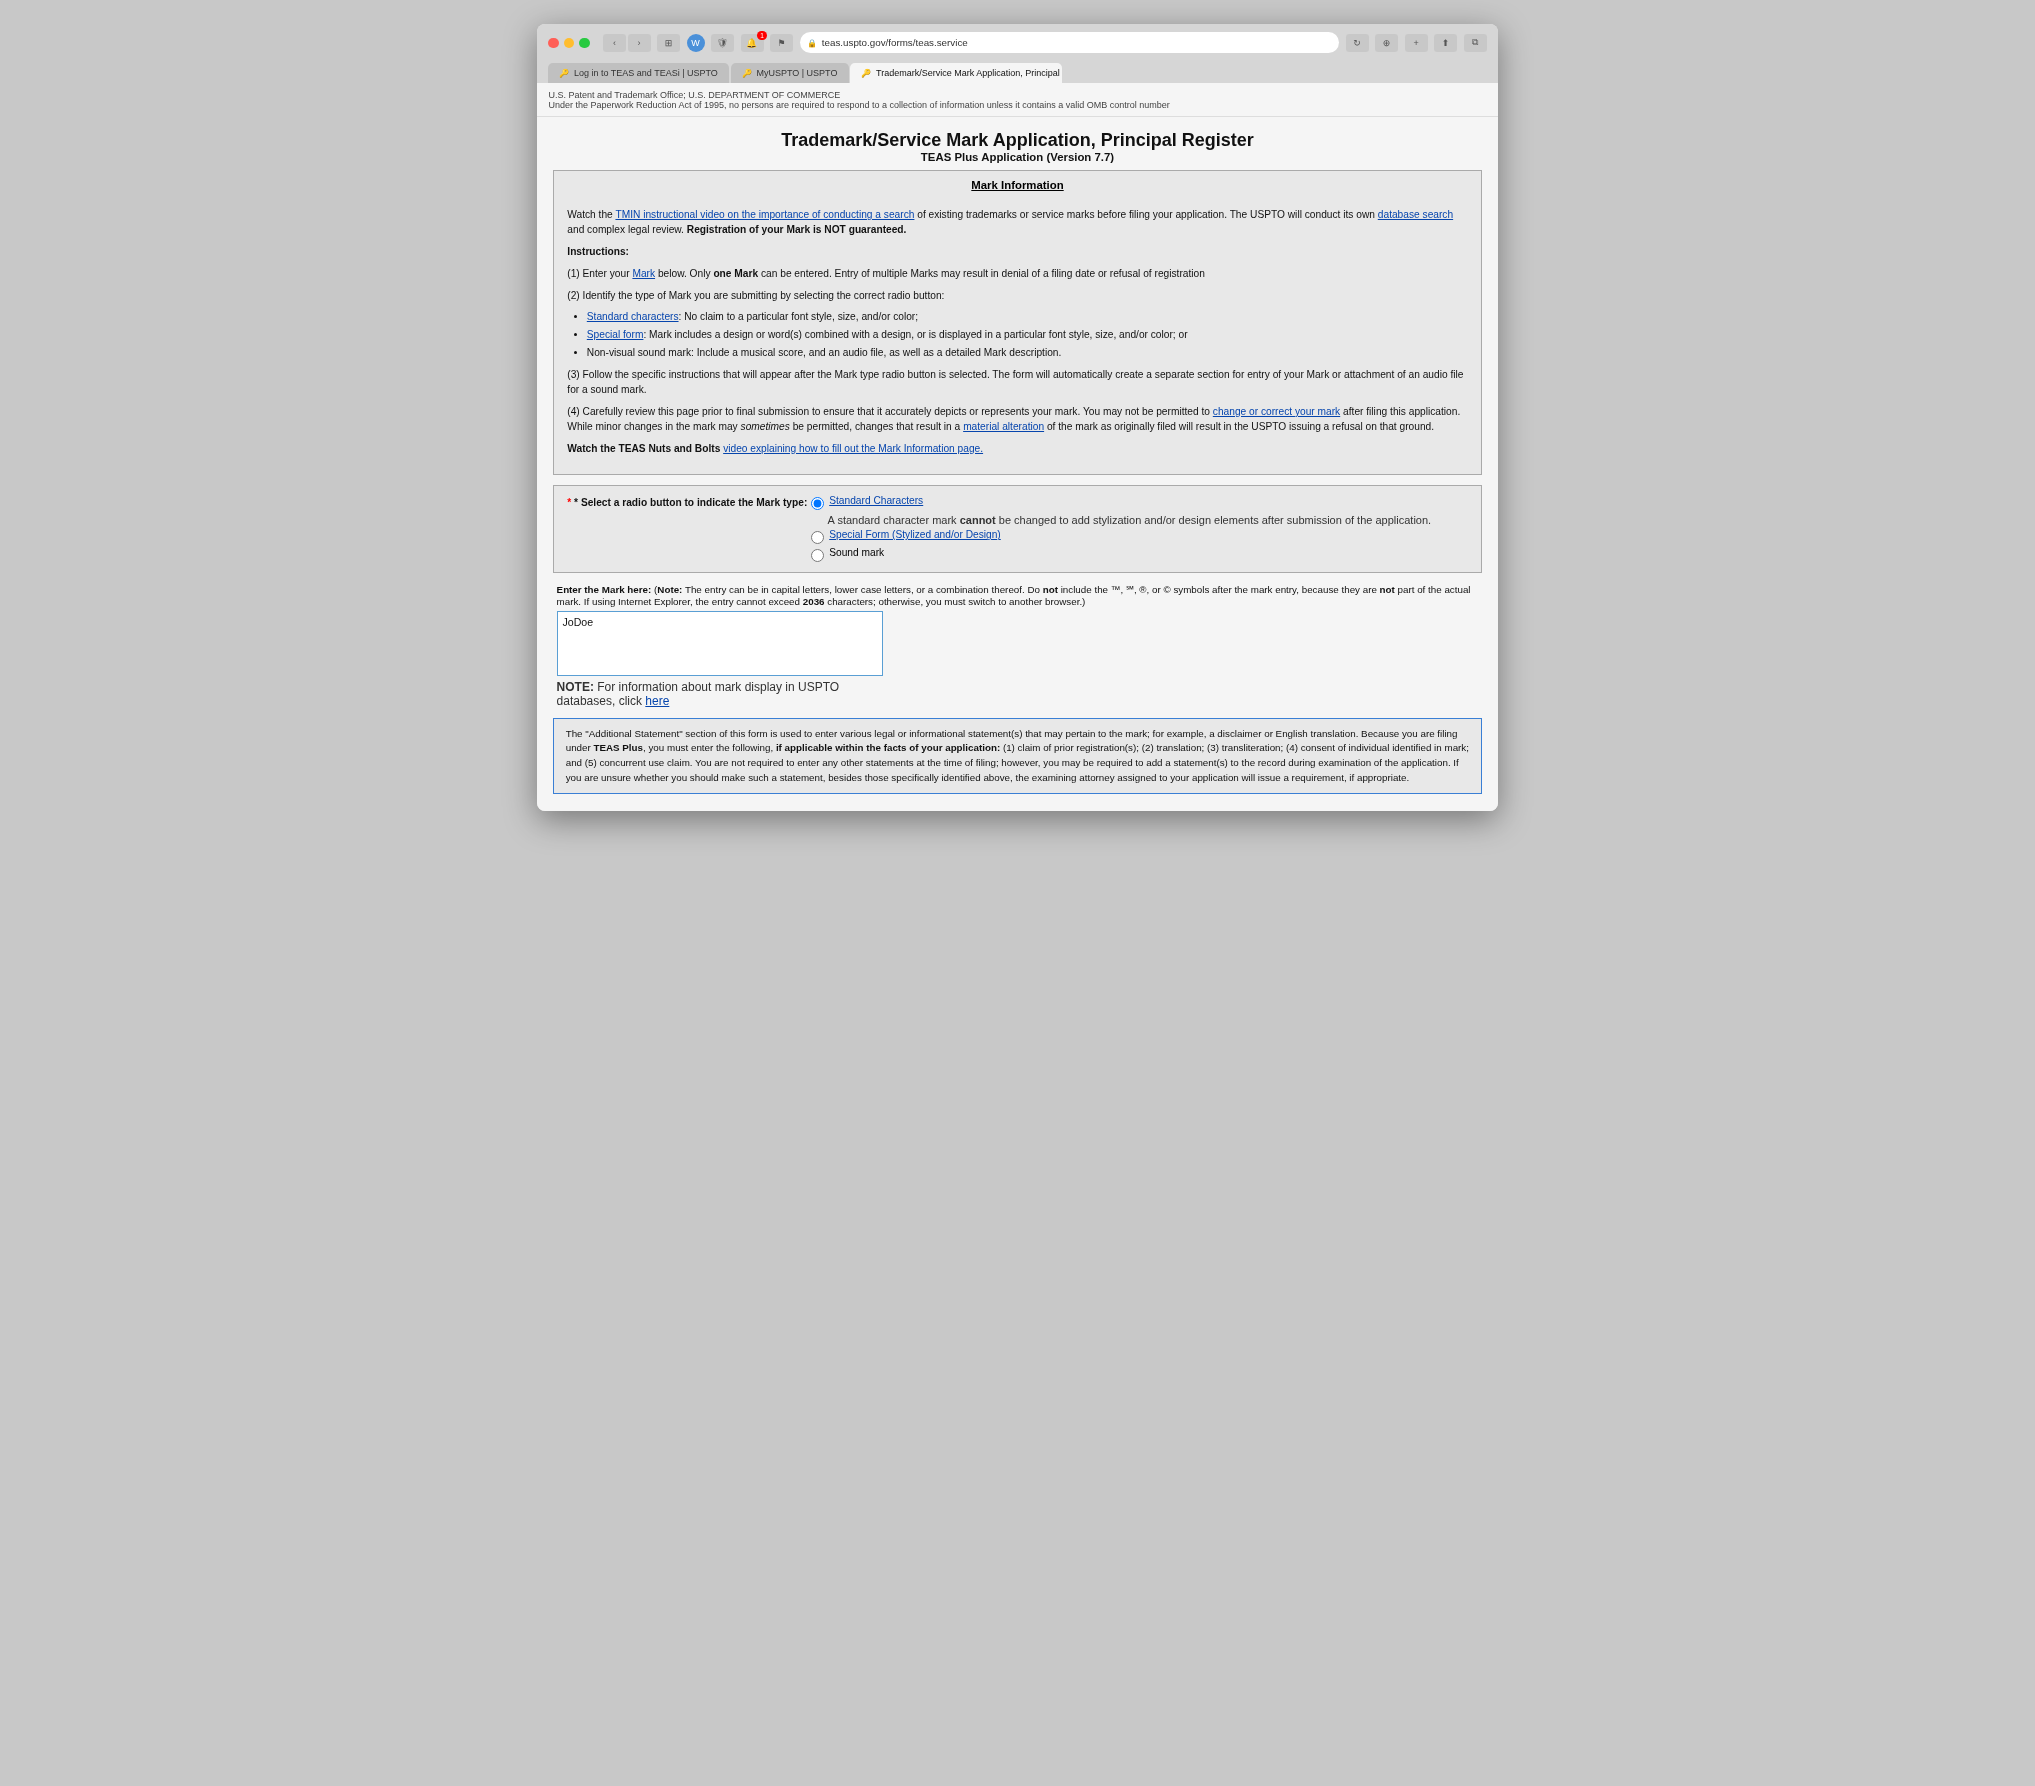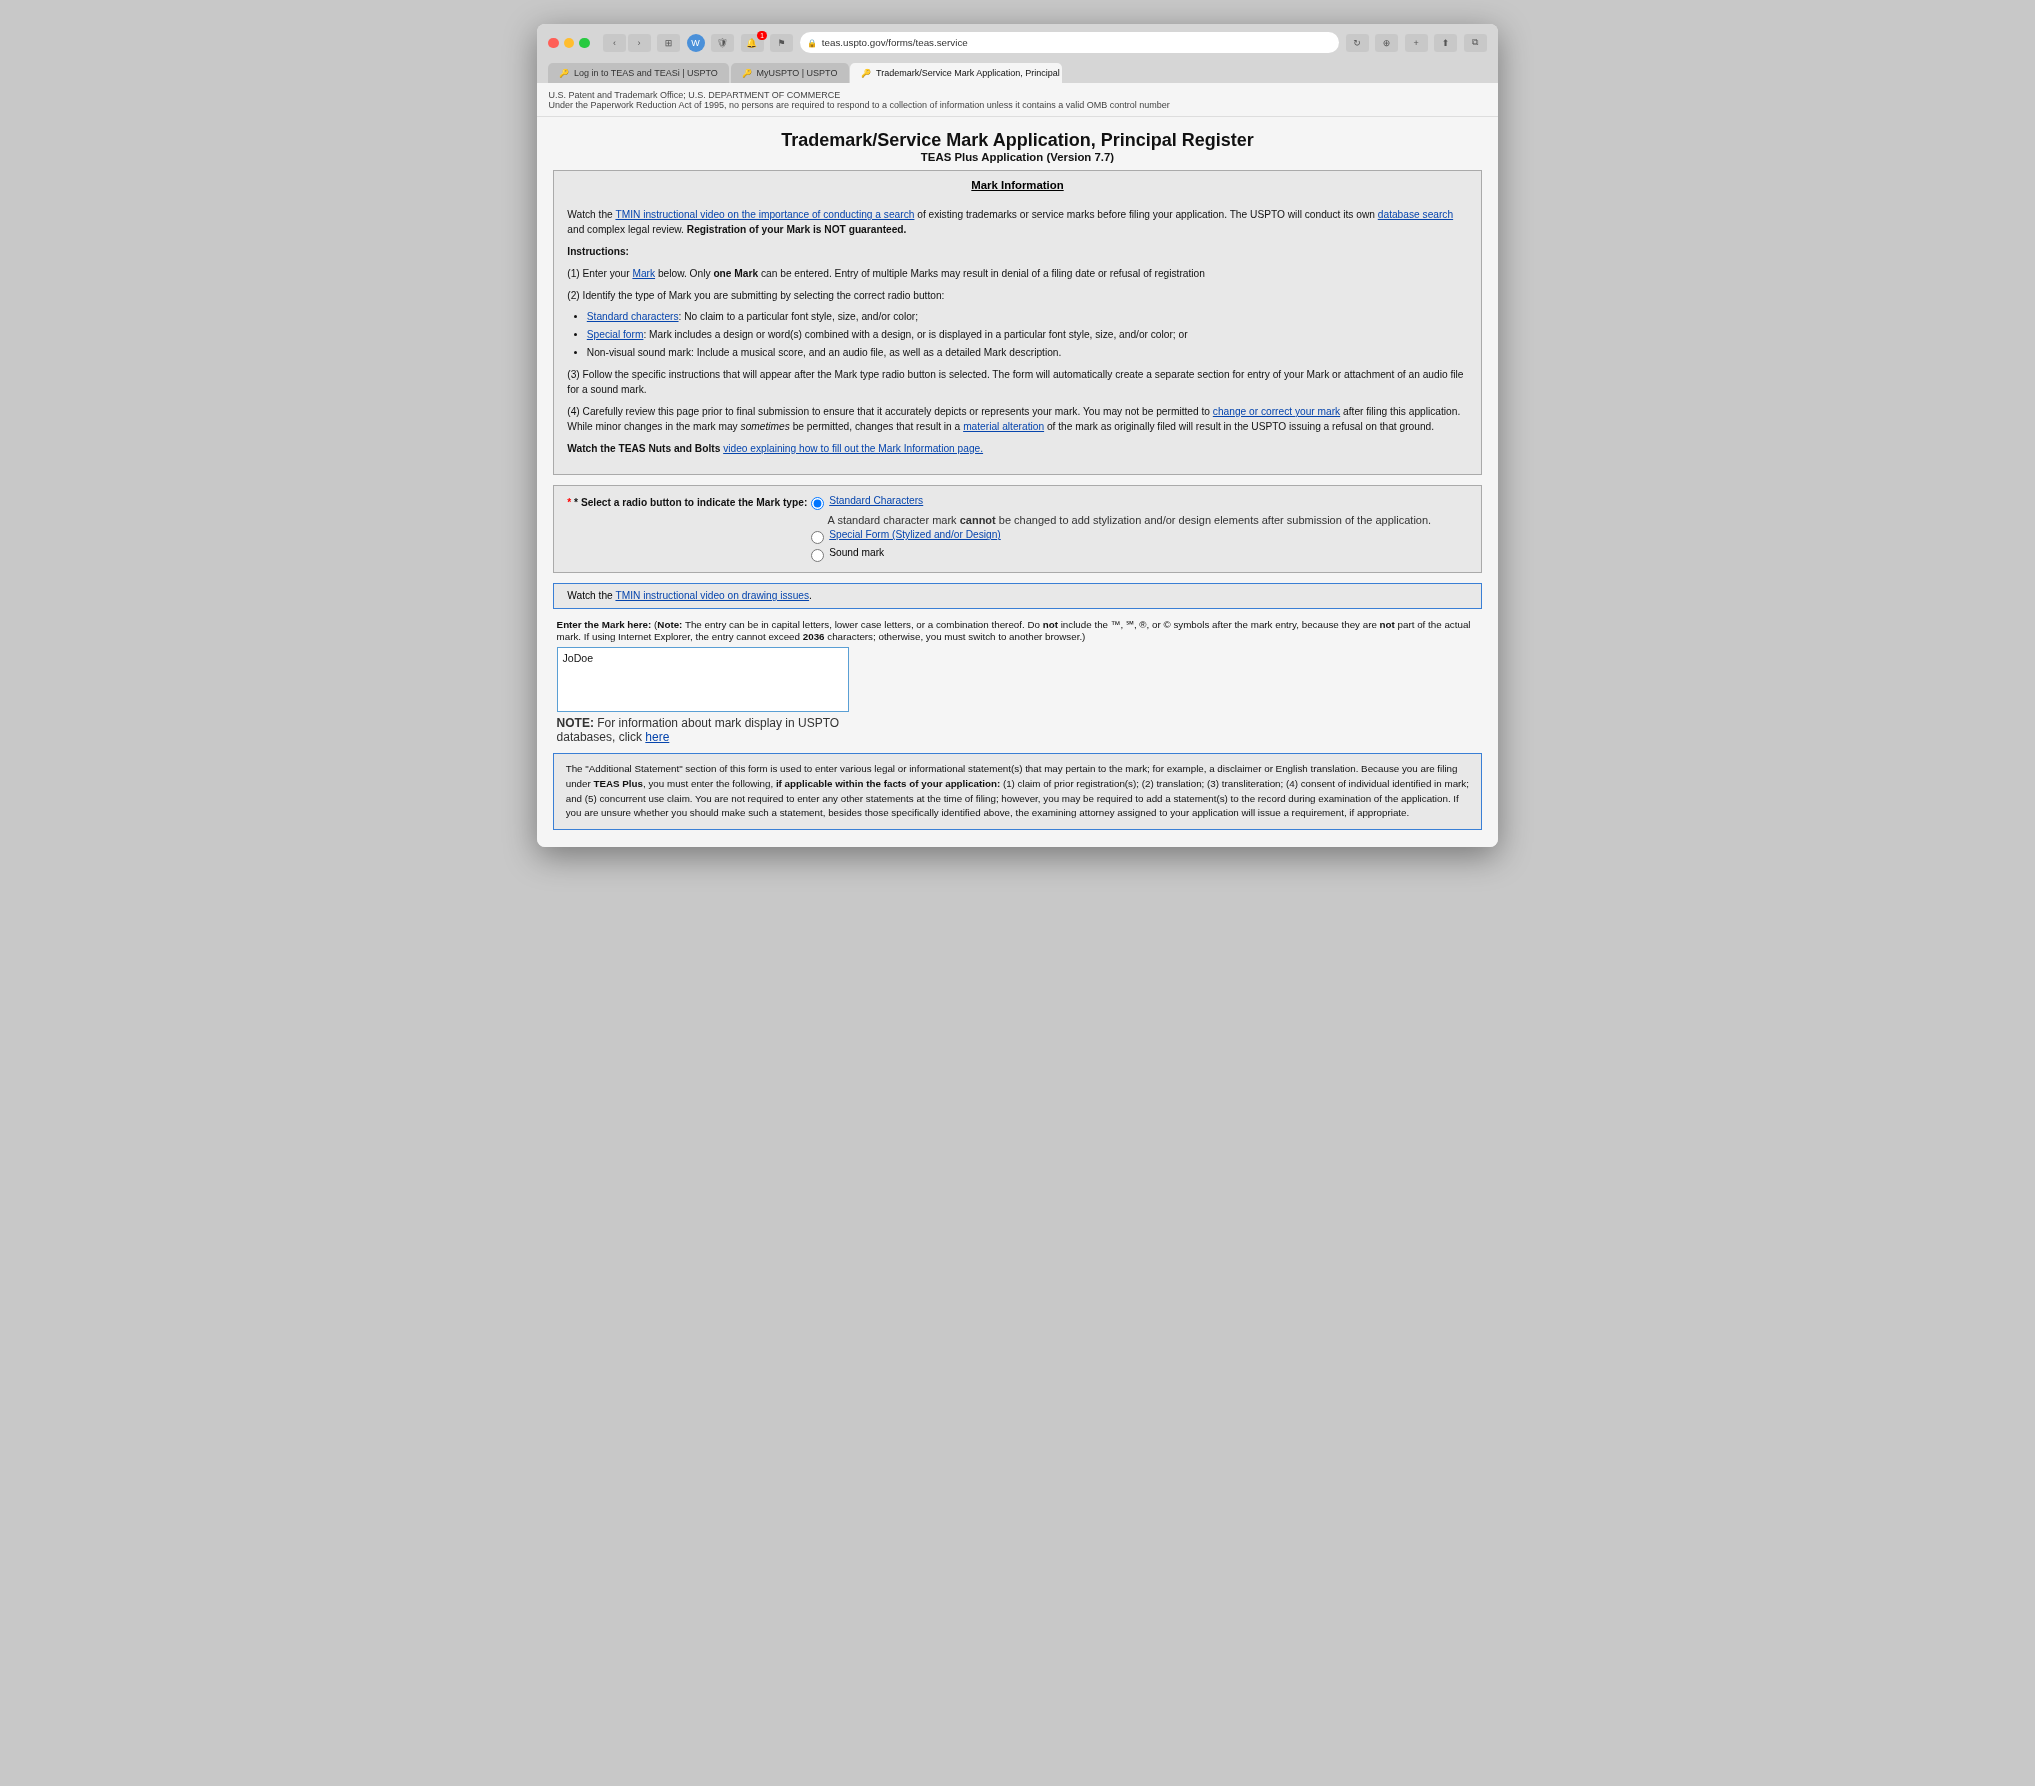--- a/index.html
+++ b/index.html
@@ -290,21 +290,21 @@
       gap: 16.3px;
       align-items: flex-start;
     }
 
     .mark-input-container {
       display: flex;
       flex-direction: column;
     }
 
     .mark-text-input {
-      width: 292px;
+      width: 326px;
       height: 65px;
       border: 1.6px solid #5a9fd4;
       background: white;
       padding: 3.3px 4.9px;
       font-size: 10.6px;
       color: #111;
       resize: none;
       font-family: Arial, sans-serif;
     }
 
@@ -465,23 +465,20 @@
             </div>
 
             <div class="radio-option">
               <input type="radio" name="markType" style="">
               <span>Sound mark</span>
             </div>
           </div>
         </div>
       </div>
 
-      <div class="tmin-note">
-        <span>Watch the </span><a href="#">TMIN instructional video on drawing issues</a><span>.</span>
-      </div>
 
       <div class="mark-entry-section">
         <div class="mark-entry-label">
           <strong>Enter the Mark here:</strong>
           <span> (</span><strong>Note:</strong><span> The entry can be in capital letters, lower case letters, or a combination thereof. Do <strong>not</strong> include the ™, ℠, ®, or © symbols after the mark entry, because they are <strong>not</strong> part of the actual mark. If using Internet Explorer, the entry cannot exceed <strong>2036</strong> characters; otherwise, you must switch to another browser.)</span>
         </div>
         <div class="mark-entry-row">
           <div class="mark-input-container">
             <textarea class="mark-text-input" style="">JoDoe</textarea>
             <div class="mark-note">

